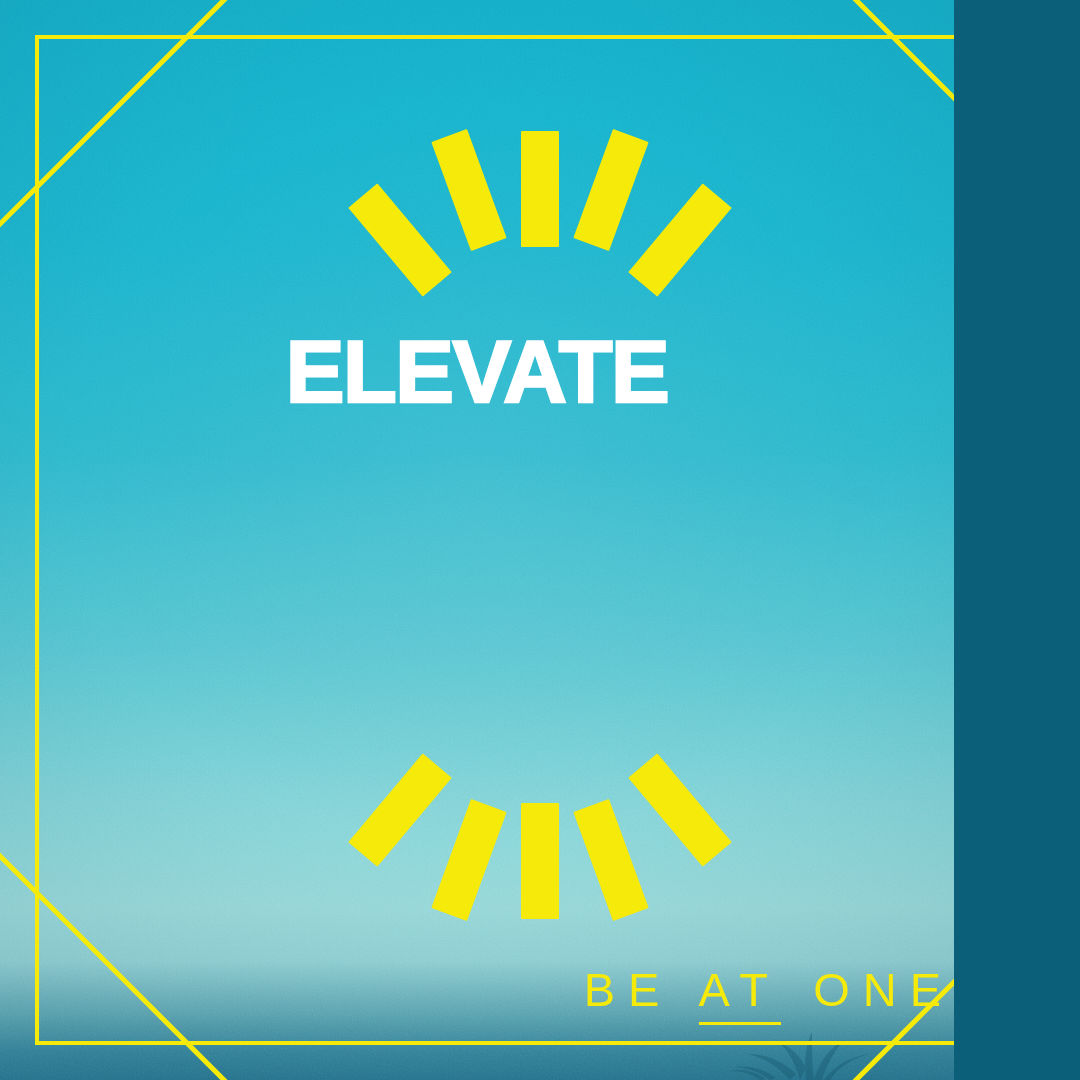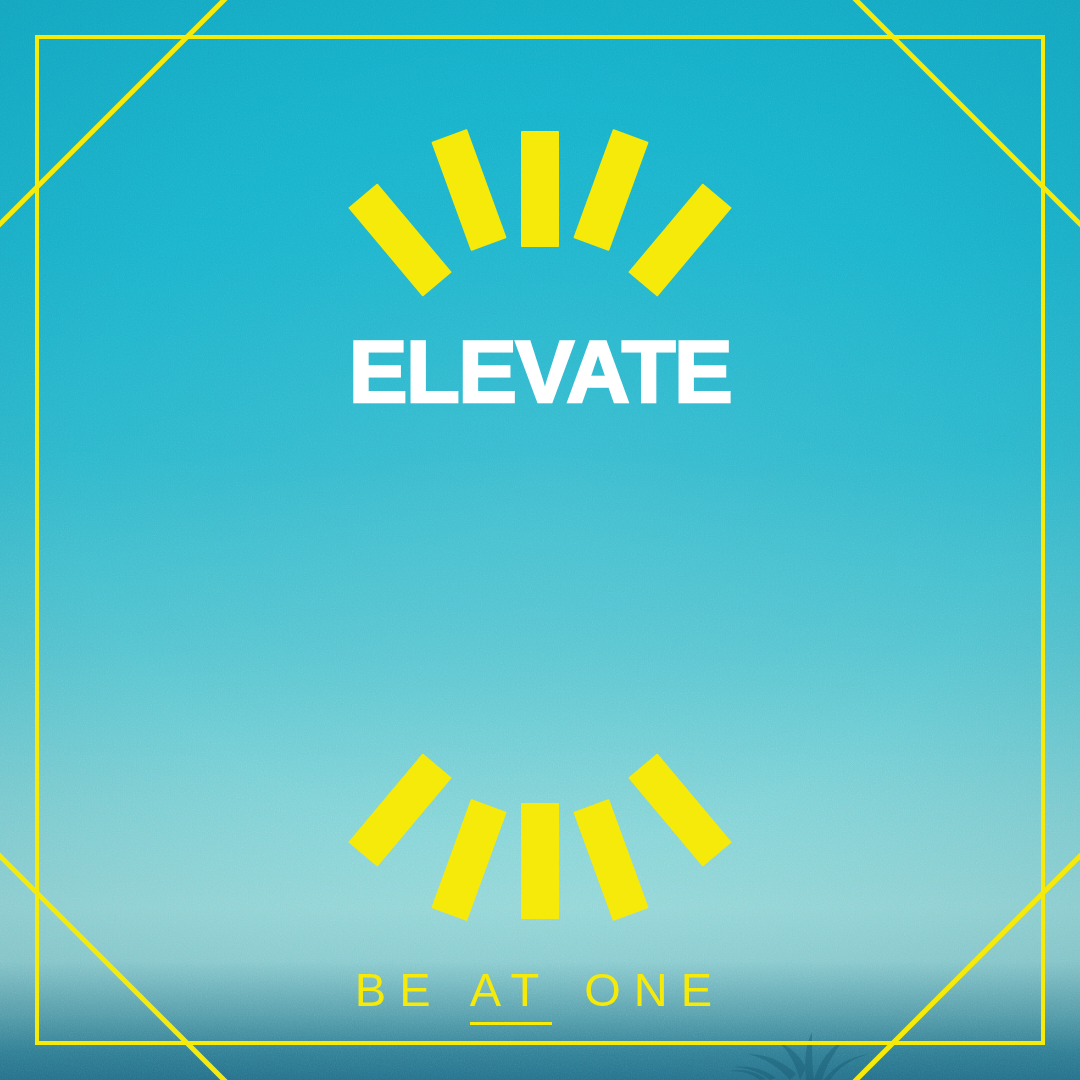--- a/index.html
+++ b/index.html
@@ -4,21 +4,21 @@
 <title>Be At One — Elevate Your Paloma Game</title>
 <style>
   html, body {
     margin: 0;
     padding: 0;
     background: #0c5f78;
   }
 
   #poster {
     position: relative;
-    width: 1080px;
+    width: 954px;
     height: 1080px;
     overflow: hidden;
     font-family: "Liberation Sans", sans-serif;
     user-select: none;
   }
 
   
   .bg-gradient {
     position: absolute;
     inset: 0;
@@ -101,21 +101,21 @@
     display: block;
     white-space: nowrap;
   }
 
   
   .logo {
     position: absolute;
     left: 0;
     right: 0;
     bottom: 55px;
-    text-align: center;
+    text-align: right;
     color: #F5EA0A;
     font-size: 47px;
     font-weight: 400;
     letter-spacing: 13px;
     line-height: 1;
     white-space: nowrap;
   }
   .logo .logo-word {
     display: inline-block;
   }

